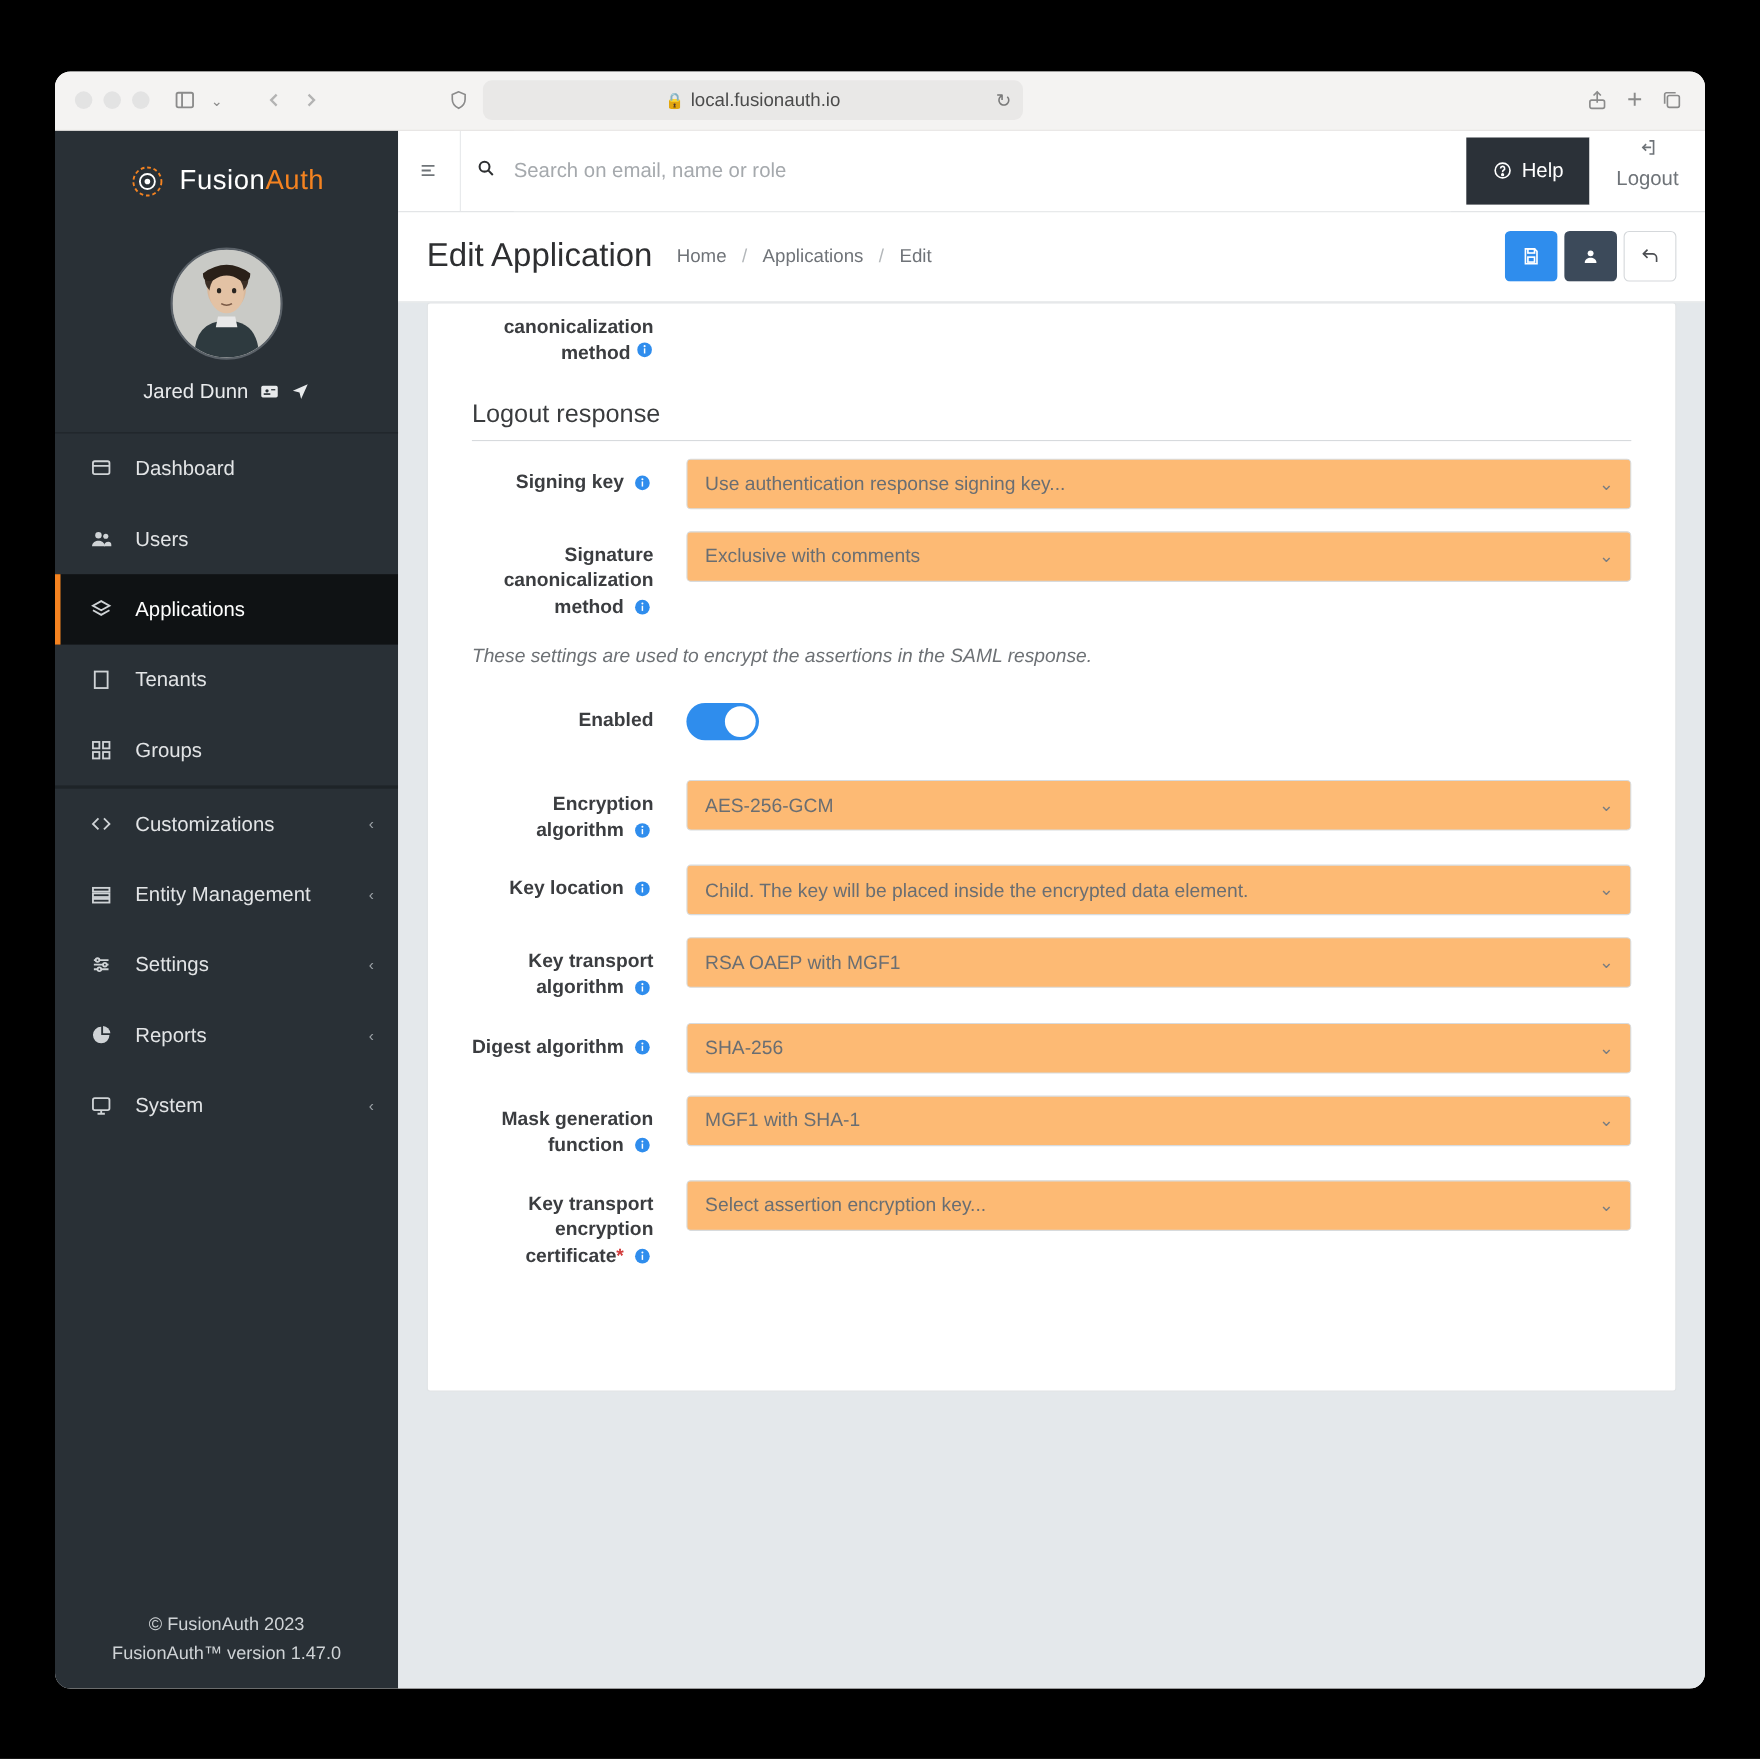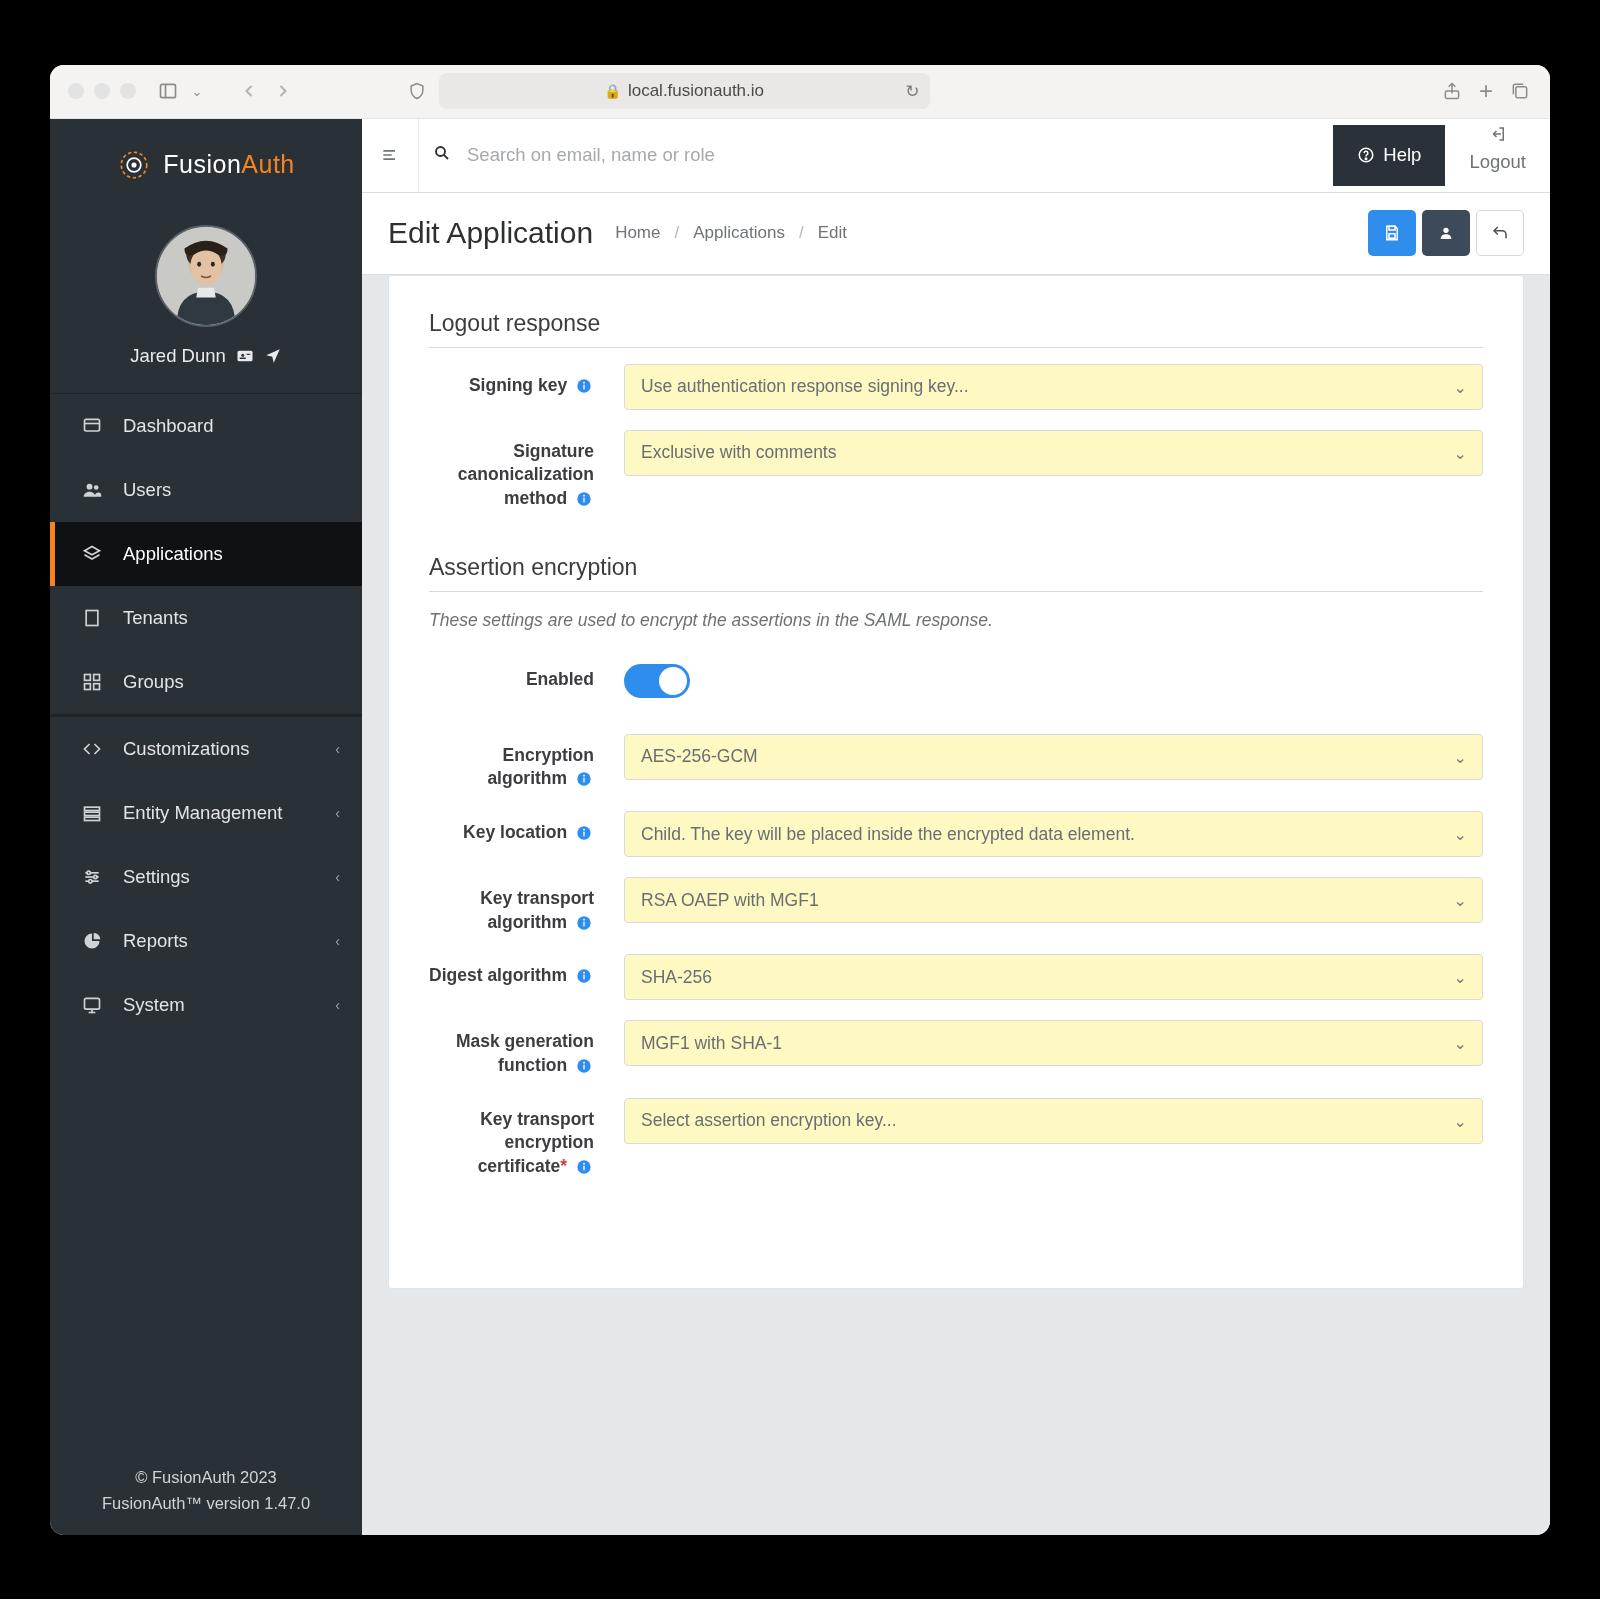--- a/index.html
+++ b/index.html
@@ -291,21 +291,21 @@
   flex: 1;
   margin-left: 20px;
 }
 .select {
   position: relative;
   width: 100%;
 }
 .select-box {
   width: 100%;
   height: 46px;
-  background: #fef9c3;
+  background: #fdba74;
   border: 1px solid #d8dbdd;
   border-radius: 4px;
   padding: 0 44px 0 16px;
   font-size: 17.5px;
   color: #6a6e72;
   display: flex;
   align-items: center;
   cursor: pointer;
 }
 .select .caret {
@@ -627,20 +627,31 @@
                   <path d="M9 14 L4 9 L9 4"></path>
                   <path d="M4 9 h11 a5 5 0 0 1 5 5 v5"></path>
                 </svg>
           </button>
         </div>
       </div>
 
       <div class="scroll-area">
         <div class="panel">
 
+          <div class="form-row" style="margin-top:0; margin-bottom:6px;">
+            <div class="partial-label" style="padding-top:0;">
+              <span>canonicalization method</span>
+              <span class="info"><svg viewBox="0 0 24 24" width="16" height="16" fill="#2f8ded">
+                      <circle cx="12" cy="12" r="10"></circle>
+                      <rect x="11" y="10" width="2" height="7" fill="#fff"></rect>
+                      <circle cx="12" cy="7" r="1.4" fill="#fff"></circle>
+                    </svg></span>
+            </div>
+            <div class="form-control"></div>
+          </div>
 
           <h2 class="section-h">Logout response</h2>
 
           <div class="form-row">
             <div class="form-label">
               <span>Signing key</span>
               <span class="info">
                     <svg viewBox="0 0 24 24" width="16" height="16" fill="#2f8ded">
                       <circle cx="12" cy="12" r="10"></circle>
                       <rect x="11" y="10" width="2" height="7" fill="#fff"></rect>
@@ -672,21 +683,20 @@
             <div class="form-control">
               <div class="select">
                 <div class="select-box">
                       <span>Exclusive with comments</span>
                     </div>
                 <span class="caret">⌄</span>
               </div>
             </div>
           </div>
 
-          <h2 class="section-h">Assertion encryption</h2>
           <p class="section-desc">These settings are used to encrypt the assertions in the SAML response.</p>
 
           <div class="form-row">
             <div class="form-label">
               <span>Enabled</span>
             </div>
             <div class="form-control">
               <div class="toggle">
                 <div class="knob"></div>
               </div>

